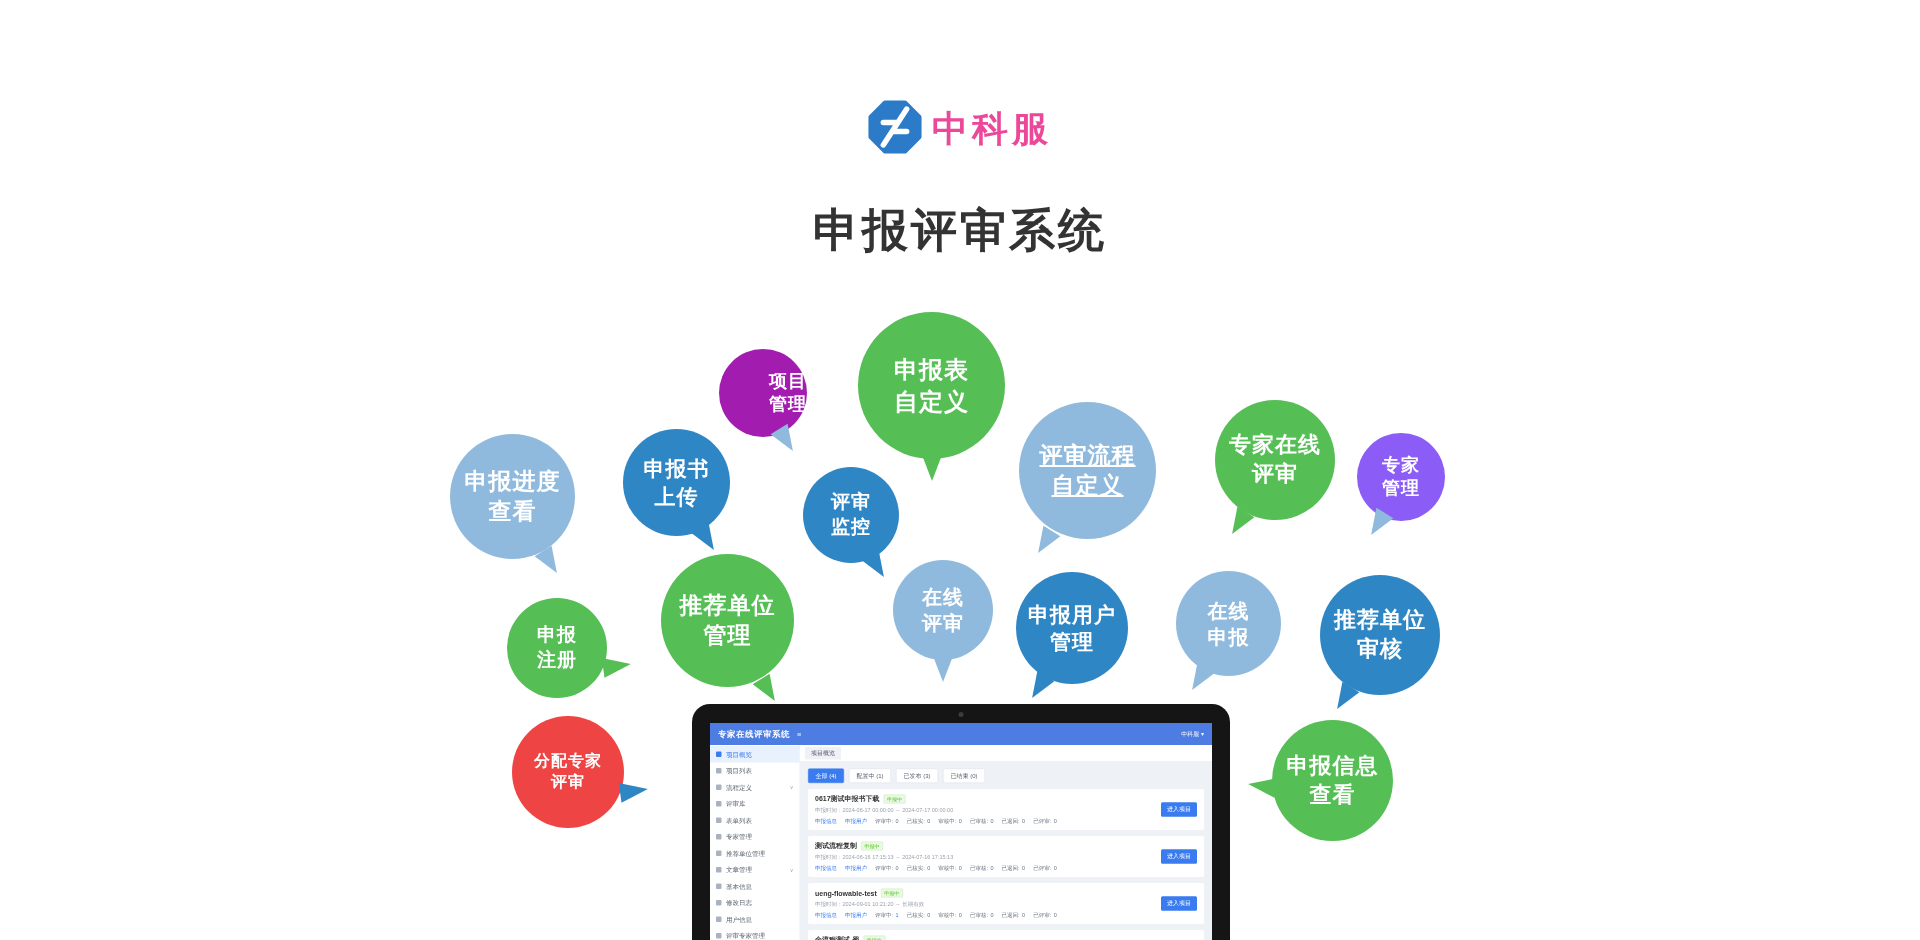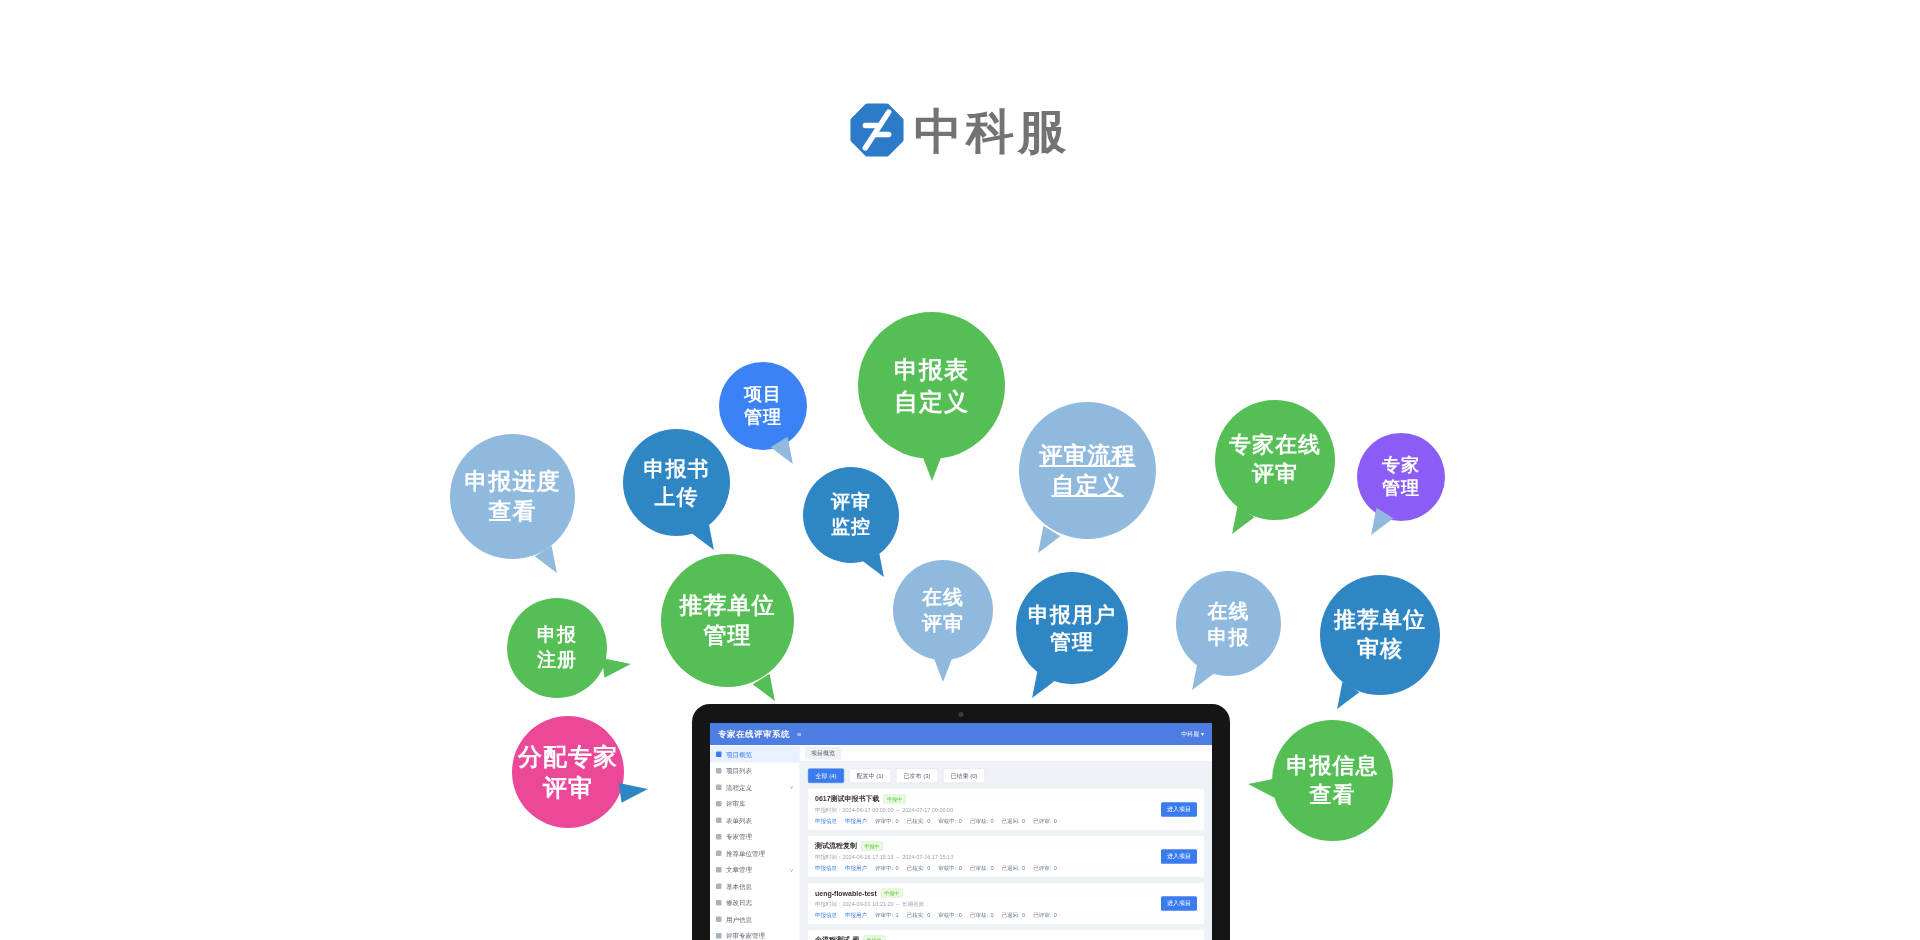--- a/index.html
+++ b/index.html
@@ -2,21 +2,21 @@
 <html><head>
 <meta charset="utf-8">
 <style>
   * { margin:0; padding:0; box-sizing:border-box; }
   html,body { background:#fff; }
   body { font-family:"Liberation Sans","DejaVu Sans",sans-serif; }
   .page { position:relative; width:1920px; height:940px; overflow:hidden; background:#fff; }
 
   
   .logo-row { position:absolute; top:100px; left:0; width:100%; display:flex; justify-content:center; align-items:center; gap:10px; }
-  .logo-text { font-size:48px; font-weight:bold; color:#737373; letter-spacing:4px; }
+  .logo-text { font-size:36px; font-weight:bold; color:#ec4899; letter-spacing:4px; }
   .main-title { position:absolute; top:200px; left:0; width:100%; text-align:center; font-size:46px; font-weight:bold; color:#333; letter-spacing:3px; }
 
   
   .bubble { position:absolute; border-radius:50%; display:flex; align-items:center; justify-content:center; text-align:center; color:#fff; font-weight:bold; line-height:1.3; letter-spacing:1px; z-index:1; }
   .tail { position:absolute; width:0; height:0; }
   .tail-b { border-left:10px solid transparent; border-right:10px solid transparent; border-top:26px solid; }
   .tail-r { border-top:10px solid transparent; border-bottom:10px solid transparent; border-left:28px solid; }
   .tail-l { border-top:10px solid transparent; border-bottom:10px solid transparent; border-right:28px solid; }
   .pos-b  { bottom:-22px; left:50%; transform:translateX(-50%); }
   .pos-br { bottom:-16px; right:12%; transform:rotate(-32deg); }
@@ -75,23 +75,24 @@
         <g stroke="#ffffff" stroke-width="6" stroke-linecap="round">
           <line x1="43" y1="10" x2="17" y2="50"></line>
           <line x1="17" y1="25" x2="31" y2="25"></line>
           <line x1="29" y1="35" x2="43" y2="35"></line>
         </g>
       </svg>
     </span>
     <span class="logo-text">中科服</span>
   </div>
 
+  <div class="main-title">申报评审系统</div>
 
   <div id="bubbles">
-      <div class="bubble" style="left: 719px; top: 362px; width: 88px; height: 88px; background: #3b82f6; font-size: 18px;">
+      <div class="bubble" style="left: 719px; top: 349px; width: 88px; height: 88px; background: #a21caf; font-size: 18px; justify-content: flex-end;">
         <div>
           <div>项目</div>
           <div>管理</div>
         </div>
         <span class="tail tail-b pos-br" style="border-top-color: rgb(144, 186, 221);"></span>
       </div>
       <div class="bubble" style="left: 858px; top: 312px; width: 147px; height: 147px; background: rgb(85, 190, 85); font-size: 24px;">
         <div>
           <div>申报表</div>
           <div>自定义</div>
@@ -175,21 +176,21 @@
         </div>
         <span class="tail tail-b pos-bl" style="border-top-color: rgb(144, 186, 221);"></span>
       </div>
       <div class="bubble" style="left: 1320px; top: 575px; width: 120px; height: 120px; background: rgb(47, 134, 196); font-size: 22px;">
         <div>
           <div>推荐单位</div>
           <div>审核</div>
         </div>
         <span class="tail tail-b pos-bl" style="border-top-color: rgb(47, 134, 196);"></span>
       </div>
-      <div class="bubble" style="left: 512px; top: 716px; width: 112px; height: 112px; background: #ec4899; font-size: 24px;">
+      <div class="bubble" style="left: 512px; top: 716px; width: 112px; height: 112px; background: #ef4444; font-size: 16px;">
         <div>
           <div>分配专家</div>
           <div>评审</div>
         </div>
         <span class="tail tail-r pos-r" style="border-left-color: rgb(47, 134, 196);"></span>
       </div>
       <div class="bubble" style="left: 1272px; top: 720px; width: 121px; height: 121px; background: rgb(85, 190, 85); font-size: 22px;">
         <div>
           <div>申报信息</div>
           <div>查看</div>

